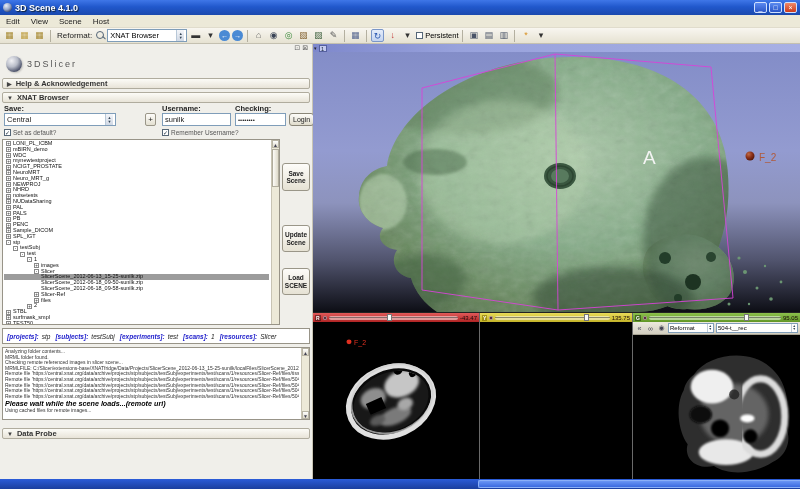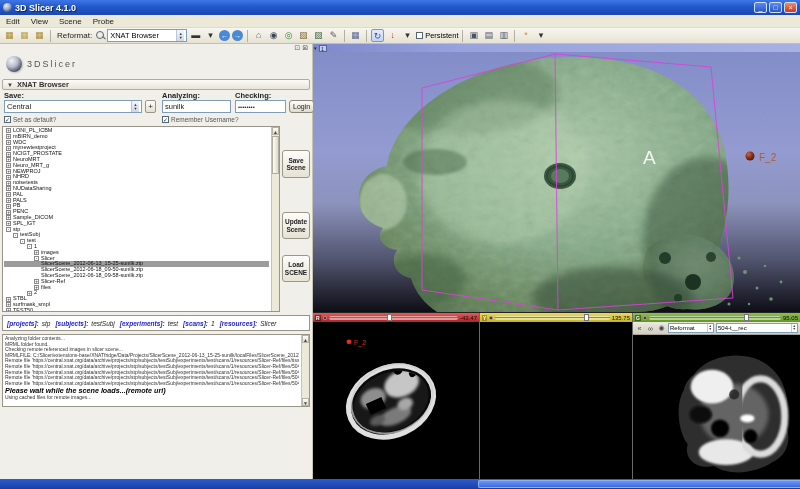--- a/index.html
+++ b/index.html
@@ -114,33 +114,33 @@
   .taskbar{height:10px;flex:none;background:linear-gradient(#2b5cd8,#1b3f9e);position:relative;}
   .task-active{position:absolute;left:478px;right:0;top:1px;bottom:1px;background:linear-gradient(#6a96f4,#3a6ae0);border-radius:2px 0 0 2px;border:1px solid #8ab0f8;border-right:none;}
 </style>
 </head>
 <body>
 
 <div class="screen">
 
   <div class="titlebar">
     <span class="title-icon"></span>
-    <span class="title-text">3D Slicer 4.1.0</span>
+    <span class="title-text">3D Scene 4.1.0</span>
     <span class="win-btns">
       <span class="wbtn">_</span>
       <span class="wbtn">□</span>
       <span class="wbtn close">×</span>
     </span>
   </div>
 
   <div class="menubar">
       <span class="menu-item">Edit</span>
       <span class="menu-item">View</span>
       <span class="menu-item">Scene</span>
-      <span class="menu-item">Probe</span>
+      <span class="menu-item">Host</span>
     </div>
 
   <div class="toolbar">
     <span style="display: flex; align-items: center; gap: 2px;">
         <span class="tb-icon" style="color: rgb(168, 138, 52);">▦</span>
         <span class="tb-icon" style="color: rgb(192, 160, 69);">▦</span>
         <span class="tb-icon" style="color: rgb(168, 138, 52);">▦</span>
       </span>
     <span class="tb-sep"></span>
     <span class="modules-label">Reformat:</span>
@@ -200,41 +200,45 @@
       <div class="panel-head" style="display: flex; align-items: center; gap: 2px;">
           <span class="" style="font-size: 7px; line-height: 8px;">⊡</span>
           <span class="" style="font-size: 7px; line-height: 8px;">⊠</span>
         </div>
 
       <div class="logo-row">
         <span class="logo-ball"></span>
         <span class="logo-text">3DSlicer</span>
       </div>
 
+      <div class="collapse-btn">
+        <span class="arr">▶</span>
+        <span>Help &amp; Acknowledgement</span>
+      </div>
 
       <div class="collapse-btn xnat-btn">
         <span class="arr">▼</span>
         <span>XNAT Browser</span>
       </div>
 
       <div class="form-area">
         <span class="flabel" style="left:2px;top:1px;">Save:</span>
-        <span class="combo finput" style="left:2px;top:10px;width:138px;">
+        <span class="combo finput" style="left:2px;top:10px;width:112px;">
           <span>Central</span>
           <span class="spin">
               <span>▲</span>
               <span>▼</span>
             </span>
         </span>
         <span class="plus-btn" style="left:143px;top:10px;">+</span>
         <span class="fcheck" style="left:2px;top:26px;">
           <span class="cb">✓</span>
           <span>Set as default?</span>
         </span>
-        <span class="flabel" style="left:160px;top:1px;">Analyzing:</span>
+        <span class="flabel" style="left:160px;top:1px;">Username:</span>
         <span class="finput" style="left:160px;top:10px;width:69px;">sunilk</span>
         <span class="fcheck" style="left:160px;top:26px;">
           <span class="cb">✓</span>
           <span>Remember Username?</span>
         </span>
         <span class="flabel" style="left:233px;top:1px;">Checking:</span>
         <span class="finput" style="left:233px;top:10px;width:51px;font-size:6px;">••••••••</span>
         <span class="login-btn" style="left:287px;top:10px;">Login</span>
       </div>
 
@@ -405,20 +409,24 @@
             <div class="log-line">Remote file 'https://central.xnat.org/data/archive/projects/stp/subjects/testSubj/experiments/test/scans/1/resources/Slicer-Ref/files/504-t__rec-label.nrrd' locally cached!</div>
             <div class="log-line bold">Please wait while the scene loads...(remote uri)</div>
             <div class="log-line">Using cached files for remote images...</div>
           </div>
         <div class="log-sb">
           <div class="sb-arr">▲</div>
           <div class="sb-arr">▼</div>
         </div>
       </div>
 
+      <div class="collapse-btn dataprobe">
+        <span class="arr">▼</span>
+        <span>Data Probe</span>
+      </div>
     </div>
 
     <div class="right-area">
 
       <div class="strip3d">
         <span class="carr">▾</span>
         <span class="badge3d">1</span>
       </div>
 
       <div class="viewport3d">

